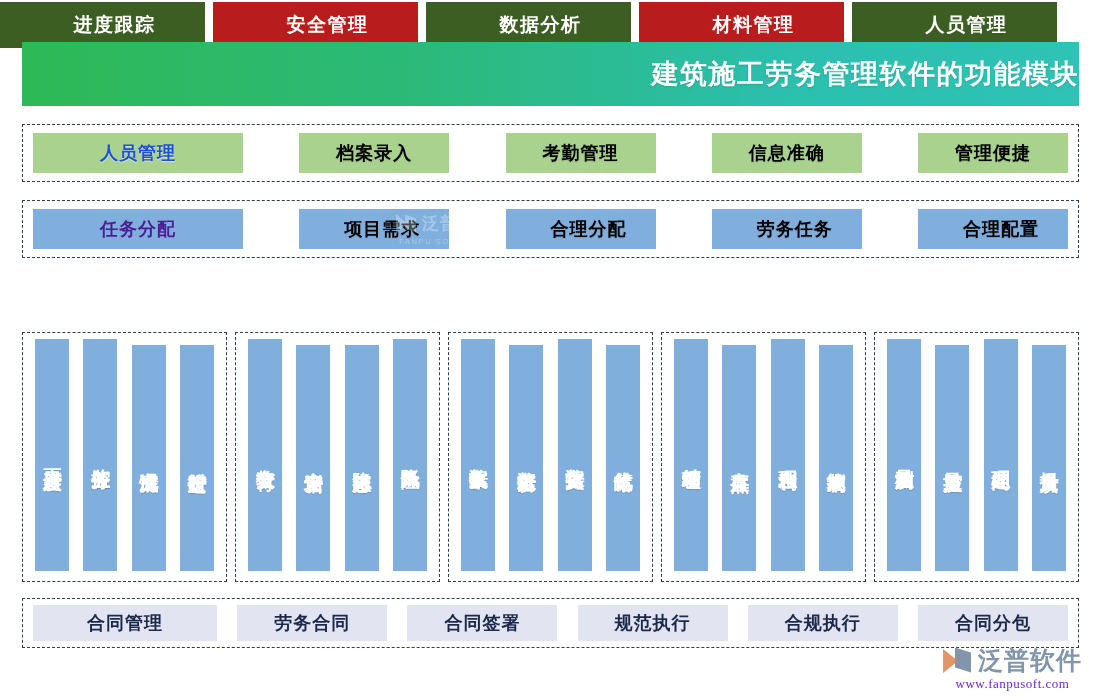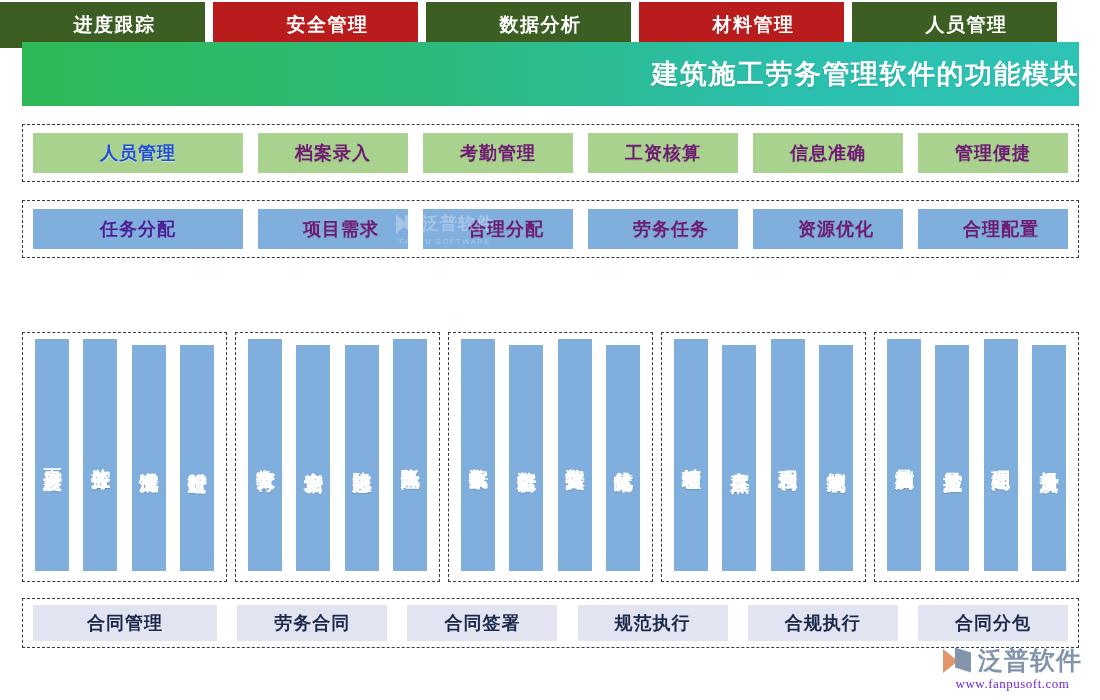--- a/index.html
+++ b/index.html
@@ -67,21 +67,21 @@
   
   #row-green { top: 124px; height: 58px; }
   .chip {
     height: 40px;
     display: flex;
     align-items: center;
     justify-content: center;
     font-size: 18px;
     font-weight: bold;
     letter-spacing: 1px;
-    color: #701a75;
+    color: #000000;
     text-shadow: 0 1px 1px rgba(0,0,0,0.10);
   }
   .chip-green { background: #a9d28e; }
   .chip-green.wide { width: 210px; }
   .chip-green.narrow { width: 150px; }
   .chip-green.first-accent {
     color: #1d4ed8;
     text-shadow: 0 1px 1px rgba(255,255,255,0.55);
   }
 
@@ -279,33 +279,31 @@
 
   <div class="banner">
     <div class="banner-title">建筑施工劳务管理软件的功能模块</div>
   </div>
 
   <div class="band" id="row-green">
     <div class="band-inner">
       <div class="chip chip-green wide first-accent">人员管理</div>
       <div class="chip chip-green narrow">档案录入</div>
       <div class="chip chip-green narrow">考勤管理</div>
-      <div class="chip chip-green narrow">工资核算</div>
       <div class="chip chip-green narrow">信息准确</div>
       <div class="chip chip-green narrow">管理便捷</div>
     </div>
   </div>
 
   <div class="band" id="row-blue">
     <div class="band-inner">
       <div class="chip chip-blue wide first-accent">任务分配</div>
       <div class="chip chip-blue narrow">项目需求</div>
       <div class="chip chip-blue narrow">合理分配</div>
       <div class="chip chip-blue narrow">劳务任务</div>
-      <div class="chip chip-blue narrow">资源优化</div>
       <div class="chip chip-blue narrow">合理配置</div>
     </div>
   </div>
 
   <div class="watermark">
     <div class="wm-row">
       <div class="wm-mark">
         <span class="m1"></span>
           <span class="m2"></span>
       </div>

